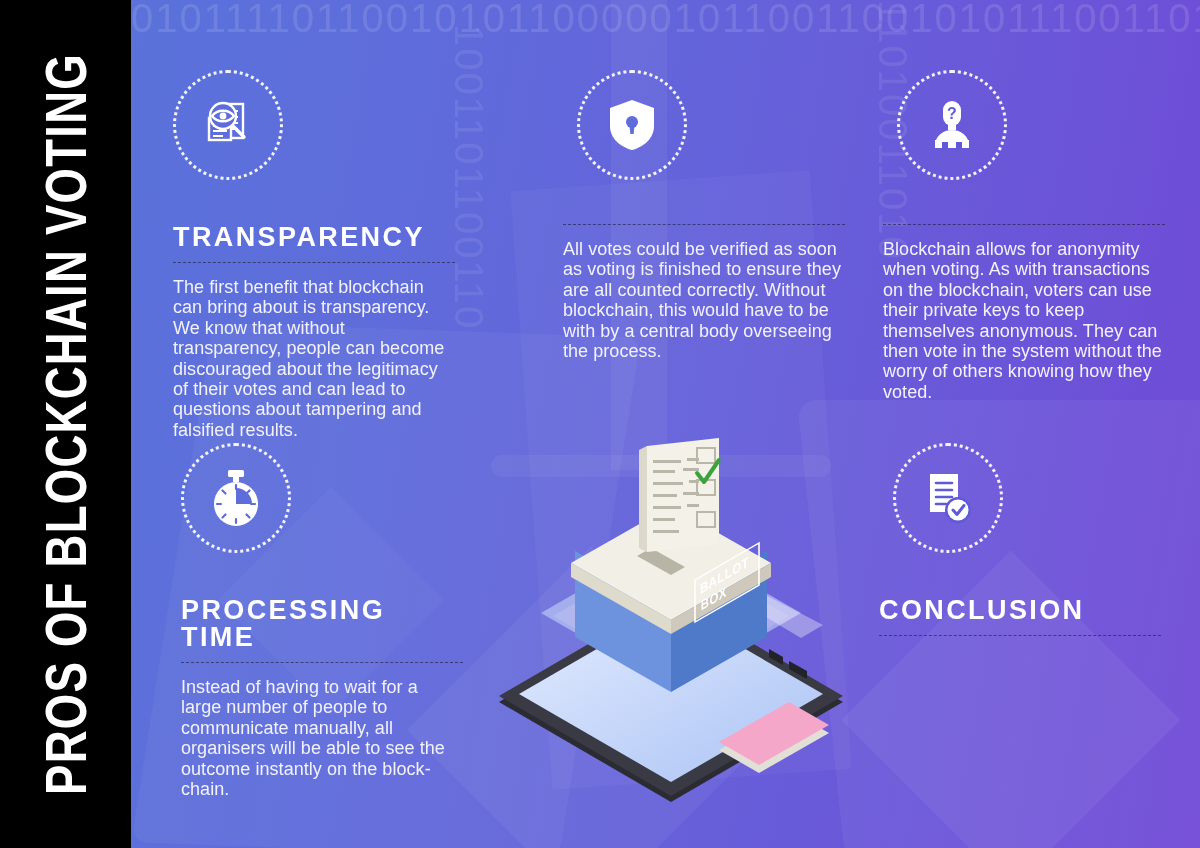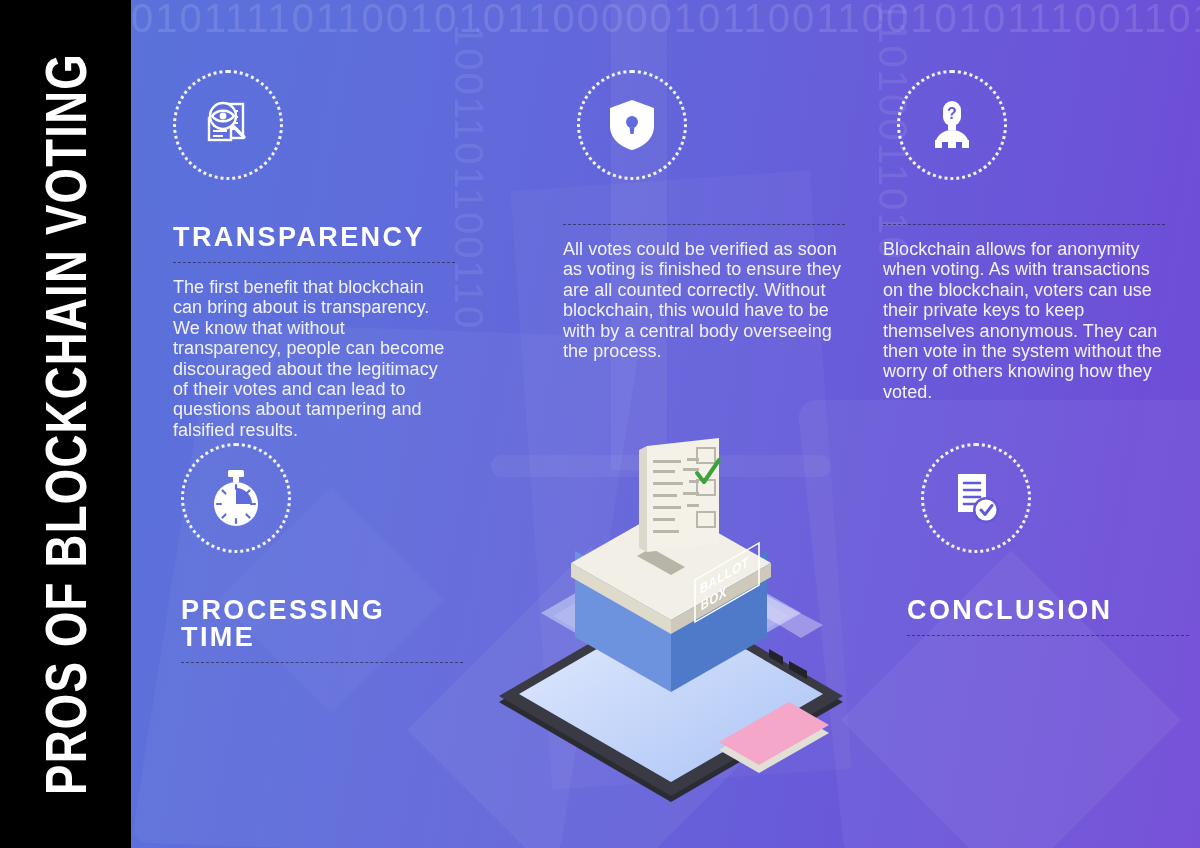--- a/index.html
+++ b/index.html
@@ -115,21 +115,21 @@
   .bcol-1 { left:318px; top:24px; height:380px; }
   .bcol-2 { left:742px; top:0px;  height:430px; }
 
   
   .cards { position:absolute; left:0; top:0; width:1069px; height:848px; z-index:20; }
   .card { position:absolute; width:286px; }
   .c-transparency { left:42px;  top:70px; }
   .c-security     { left:432px; top:70px; }
   .c-anonymity    { left:752px; top:70px; }
   .c-processing   { left:42px;  top:443px;margin-left:8px; }
-  .c-conclusion   { left:776px; top:443px; }
+  .c-conclusion   { left:748px; top:443px; }
 
   .icon-ring {
     width:110px; height:110px;
     border-radius:50%;
     border:3px dotted rgba(255,255,255,0.92);
     display:flex; align-items:center; justify-content:center;
     margin-bottom:44px;
   }
   .c-security .icon-ring   { margin-left:14px; }
   .c-anonymity .icon-ring  { margin-left:14px; }
@@ -329,20 +329,21 @@
               <line x1="15.5" y1="22.5" x2="18.5" y2="25.5"></line>
               <line x1="39.5" y1="46.5" x2="42.5" y2="49.5"></line>
               <line x1="42.5" y1="22.5" x2="39.5" y2="25.5"></line>
               <line x1="18.5" y1="46.5" x2="15.5" y2="49.5"></line>
             </g>
             <path d="M29 36 L29 20 A16 16 0 0 1 45 36 Z" fill="#5f6cdb"></path>
           </svg>
         </div>
         <div class="card-title">PROCESSING TIME</div>
         <div class="title-rule"></div>
+        <div class="card-body">Instead of having to wait for a large number of people to communicate manually, all organisers will be able to see the outcome instantly on the block-chain.</div>
       </div>
 
       <div class="card c-conclusion">
         <div class="icon-ring">
           <svg width="56" height="56" viewBox="0 0 56 56">
             <rect x="10" y="4" width="28" height="38" fill="#ffffff"></rect>
             <g stroke="#6059d8" stroke-width="2.6" stroke-linecap="round">
               <line x1="16" y1="13" x2="32" y2="13"></line>
               <line x1="16" y1="20" x2="32" y2="20"></line>
               <line x1="16" y1="27" x2="32" y2="27"></line>

